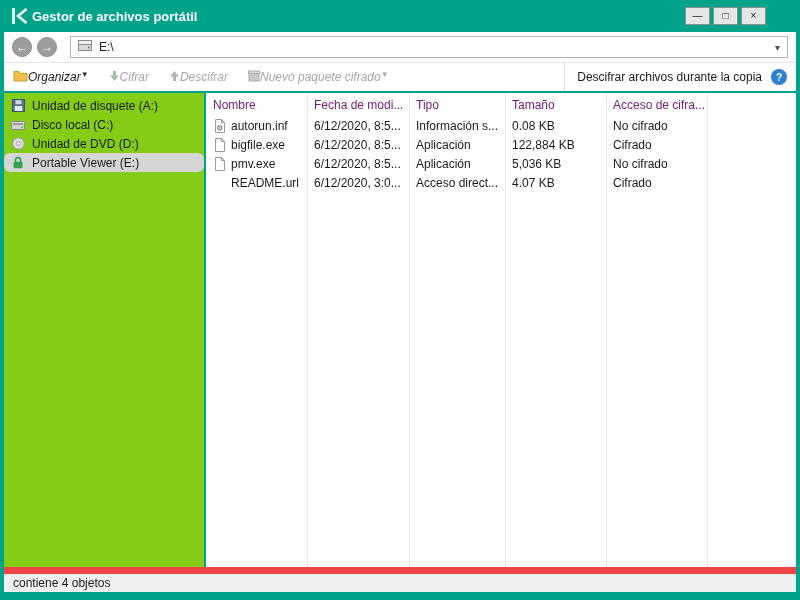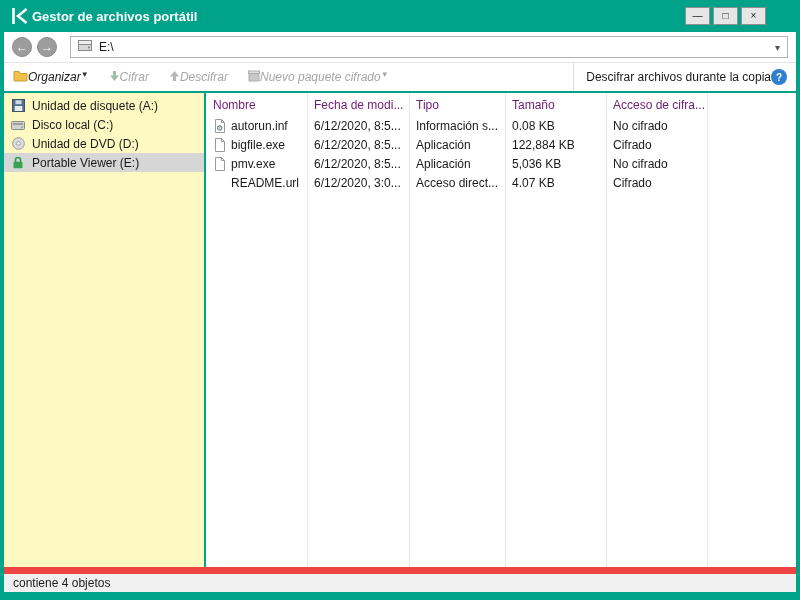--- a/index.html
+++ b/index.html
@@ -63,37 +63,37 @@
     display:flex; align-items:center;
     padding:0 9px; gap:20px;
     border-bottom:2px solid var(--accent,#00a289);
   }
   .tool { display:flex; gap:0; white-space:nowrap;font-style:italic; }
   .tool .caret { font-size:8px; color:#333; }
   .tool.disabled { color:var(--disabled_text,#a6a6a6); }
   .tool.disabled .caret { color:var(--disabled_text,#a6a6a6); }
   .toolbar-right {
     margin-left:auto; height:100%;
-    display:flex; align-items:center; gap:0;
+    display:flex; align-items:center; gap:9px;
     border-left:1px solid #dedede; padding-left:12px;
   }
   .help-icon {
     width:16px; height:16px; border-radius:50%;
     background:var(--help_blue,#2e7fd0); color:#fff;
     font-size:10px; font-weight:bold;
     display:flex; align-items:center; justify-content:center;
   }
   
   .content { flex:1; display:flex; overflow:hidden; }
-  .sidebar { width:200px; flex:0 0 200px; padding-top:3px; background:#fef9c3; }
+  .sidebar { width:200px; flex:0 0 200px; padding-top:3px; background:#84cc16; }
   .side-item {
     height:19px; display:flex; align-items:center; gap:7px;
     padding:0 7px; white-space:nowrap; overflow:hidden;
   }
-  .side-item.selected { background:var(--selection,#d6d6d6); }
+  .side-item.selected { background:var(--selection,#d6d6d6);border-radius:6px; }
   .side-icon { width:14px; flex:0 0 14px; display:flex; align-items:center; justify-content:center; }
   .vsep { width:2px; flex:0 0 2px; background:var(--accent,#00a289); }
   
   .filelist { flex:1; position:relative; overflow:hidden; }
   .grid-line { position:absolute; top:0; bottom:0; width:1px; background:#e8e8e8; }
   .flex-row { display:flex; align-items:center; position:relative; }
   .header-row { height:23px; color:#701a75; }
   .file-row { height:19px; }
   .cell { padding-left:7px; white-space:nowrap; overflow:hidden; display:flex; align-items:center; gap:5px; }
   .c-name   { width:101px; flex:0 0 101px; }

